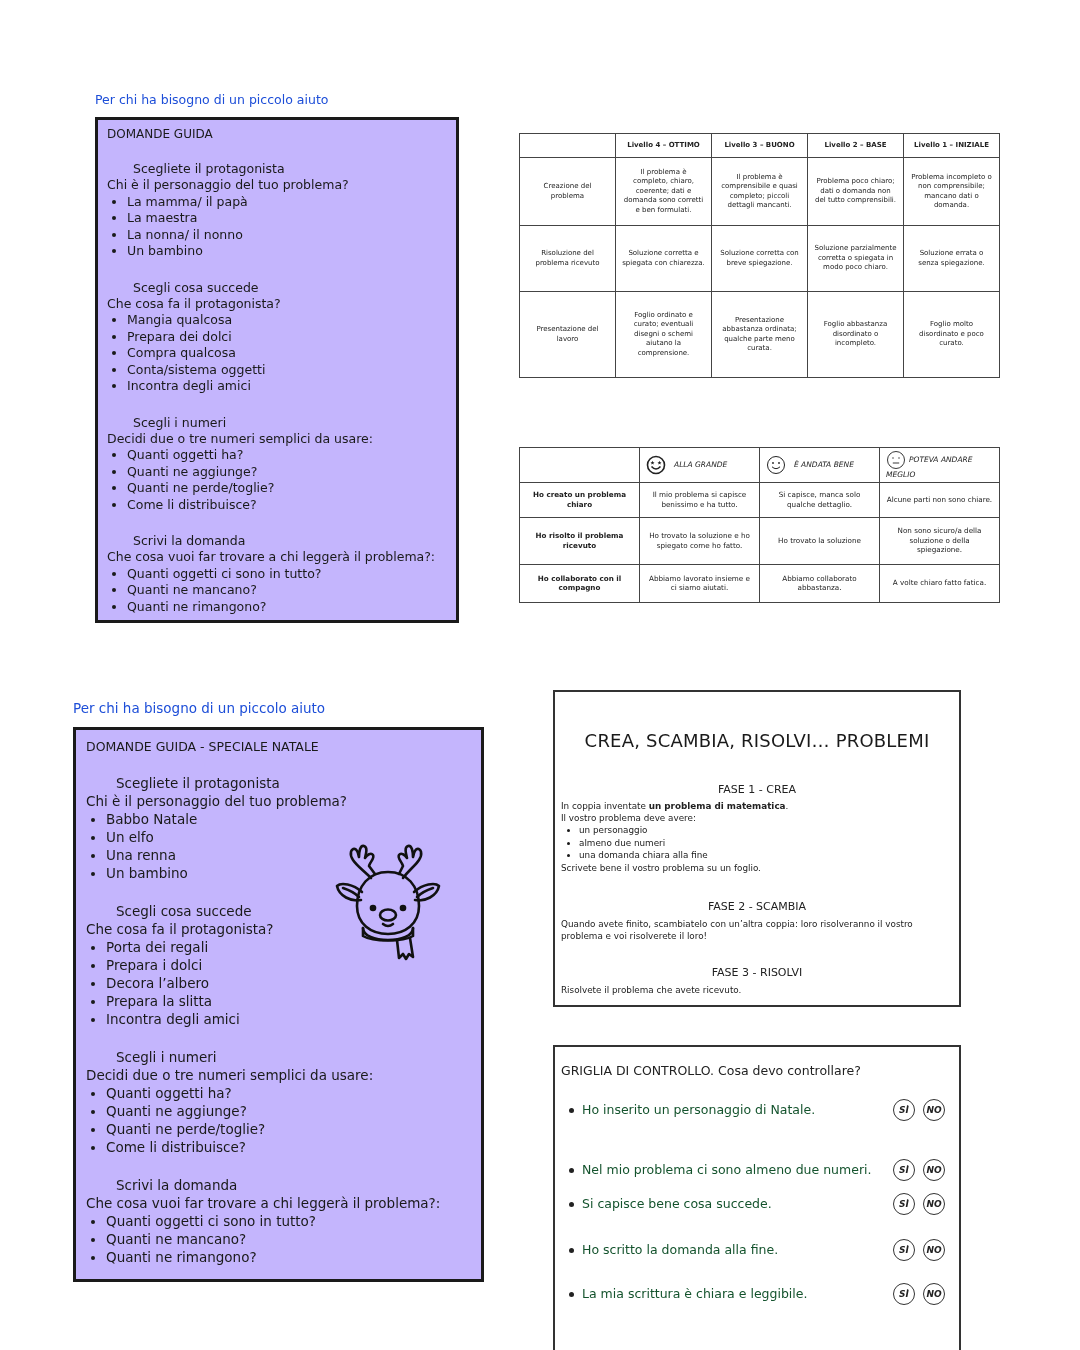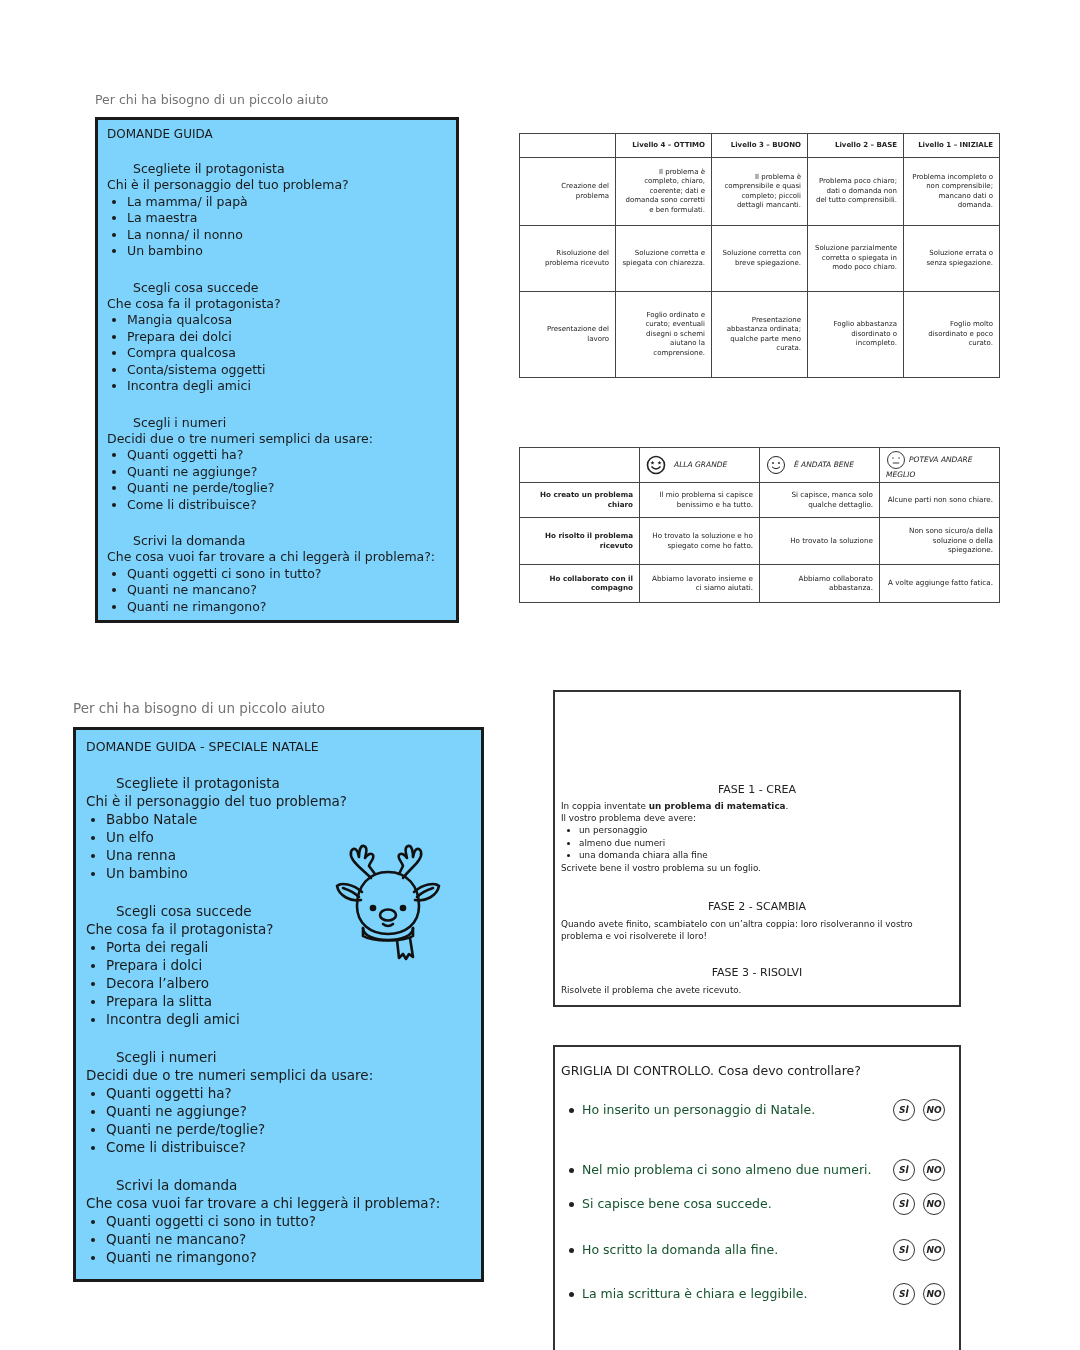--- a/index.html
+++ b/index.html
@@ -1,33 +1,33 @@
 <!DOCTYPE html>
 <html><head>
 <meta charset="utf-8">
 <style>
   html, body { margin:0; padding:0; background:#ffffff; }
   body { width:1080px; height:1350px; position:relative; overflow:hidden;
          font-family:"DejaVu Sans", sans-serif; color:#1a1a1a; }
   .abs { position:absolute; }
-  .caption { font-size:12.5px; color:#737373;text-align:right; }
-  .guide-box { border:3px solid #1a1a1a; box-sizing:border-box; background:#7dd3fc; }
+  .caption { font-size:12.5px; color:#1d4ed8;text-align:right; }
+  .guide-box { border:3px solid #1a1a1a; box-sizing:border-box; background:#c4b5fd; }
   .guide-box .title { font-size:12px; margin:0; }
   .guide-box .section-head { font-size:12.5px; padding-left:26px; margin-top:20px; line-height:16px; }
   .guide-box .question { font-size:12.5px; line-height:16.5px; }
   .guide-box ul { margin:0; padding-left:20px; list-style:disc; }
   .guide-box li { font-size:12.5px; line-height:16.5px; }
 
   .guide2 .title { font-size:12.5px; }
   .guide2 .section-head { font-size:13.5px; padding-left:30px; margin-top:20px; line-height:18px; }
   .guide2 .question { font-size:13.5px; line-height:18px; }
   .guide2 li { font-size:13.5px; line-height:18px; }
 
   table.rubric { border-collapse:collapse; table-layout:fixed; }
-  table.rubric td, table.rubric th { border:1px solid #444; text-align:right; vertical-align:middle;
+  table.rubric td, table.rubric th { border:1px solid #444; text-align:center; vertical-align:middle;
         font-size:7px; line-height:9.5px; padding:2px 6px; color:#222; font-weight:normal; }
   table.rubric th { font-weight:bold; font-size:7px; }
   table.self td, table.self th { font-size:7.2px; }
   table.self td.rowhead { font-weight:bold; }
   table.self th { font-style:italic; font-weight:normal; text-align:left; font-size:7.5px; }
   .smile { display:inline-block; vertical-align:middle; margin-right:8px; }
 
   .activity { border:2px solid #333; box-sizing:border-box; background:#fff; }
   .activity .big-title { font-size:18px; text-align:center; letter-spacing:0.2px; color:#1a1a1a; }
   .activity .phase { font-size:11px; text-align:center; color:#222; }
@@ -175,21 +175,21 @@
   <tr style="height:47px;">
     <td class="rowhead">Ho risolto  il problema ricevuto</td>
     <td>Ho trovato la soluzione e ho spiegato come ho fatto.</td>
     <td>Ho trovato la soluzione</td>
     <td>Non sono sicuro/a della soluzione o della spiegazione.</td>
   </tr>
   <tr style="height:38px;">
     <td class="rowhead">Ho collaborato con il compagno</td>
     <td>Abbiamo lavorato insieme e ci siamo aiutati.</td>
     <td>Abbiamo collaborato abbastanza.</td>
-    <td>A volte aggiunge fatto fatica.</td>
+    <td>A volte chiaro fatto fatica.</td>
   </tr>
 </tbody>
   </table>
 
 <div class="abs caption" style="left:73px; top:700px; font-size:13.5px;">Per chi ha bisogno di un piccolo aiuto</div>
 <div class="abs guide-box guide2" style="left:73px; top:727px; width:411px; height:555px; padding:9px 10px;">
   <div class="title">DOMANDE GUIDA - SPECIALE NATALE</div>
   <div>
     <div class="section-head">Scegliete il protagonista</div>
     <div class="question">Chi è il personaggio del tuo problema?</div>
@@ -252,20 +252,21 @@
 
     <ellipse cx="55" cy="75" rx="8" ry="5.5"></ellipse>
 
     <path d="M50 84 Q55 88 60 84"></path>
   </g>
   <circle cx="40" cy="68" r="3.3" fill="#111"></circle>
   <circle cx="70" cy="68" r="3.3" fill="#111"></circle>
 </svg>
 
 <div class="abs activity" style="left:553px; top:690px; width:408px; height:317px;">
+  <div class="abs big-title" style="left:0; right:0; top:38px;">CREA, SCAMBIA, RISOLVI… PROBLEMI</div>
 
   <div class="abs phase" style="left:0; right:0; top:91px;">FASE 1 - CREA</div>
   <div class="abs" style="left:6px; right:14px; top:108px;">
     <div class="p"><span>In coppia inventate </span><b>un problema di matematica</b><span>.</span></div>
     <div class="p">Il vostro problema deve avere:</div>
     <ul>
       <li>un personaggio</li>
       <li>almeno due numeri</li>
       <li>una domanda chiara alla fine</li>
     </ul>

